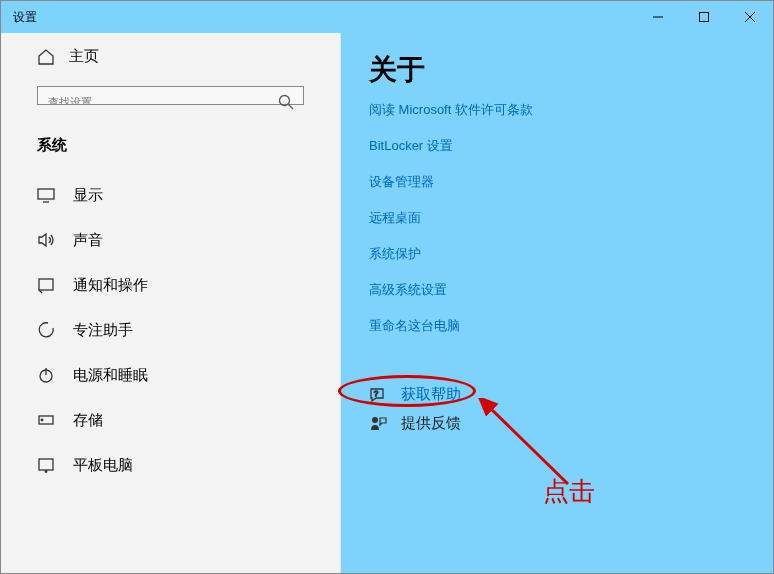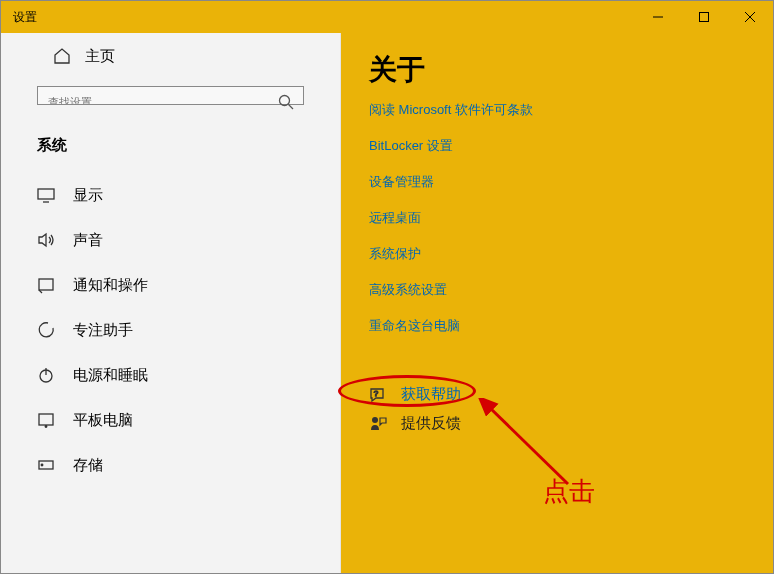--- a/index.html
+++ b/index.html
@@ -1,25 +1,25 @@
 <!DOCTYPE html>
 <html><head>
   <meta charset="utf-8">
   <style>
     * { margin: 0; padding: 0; box-sizing: border-box; font-family: "Microsoft YaHei", "Segoe UI", sans-serif; }
     body { width: 774px; height: 574px; background: #fff; position: relative; }
-    .window { width: 774px; height: 574px; border: 1px solid #888; background: #eab308; display: flex; flex-direction: column; }
+    .window { width: 774px; height: 574px; border: 1px solid #888; background: #7dd3fc; display: flex; flex-direction: column; }
     .titlebar { height: 32px; display: flex; align-items: center; padding-left: 12px; }
     .titlebar-title { font-size: 12px; color: #000; }
     .titlebar-controls { margin-left: auto; display: flex; }
     .titlebar-btn { width: 46px; height: 32px; display: flex; align-items: center; justify-content: center; }
     .titlebar-btn svg { width: 10px; height: 10px; }
     .body { flex: 1; display: flex; overflow: hidden; }
     .sidebar { width: 340px; background: #f3f3f3; padding: 0; border-right: 1px solid #e5e5e5; }
-    .home-row { display: flex; align-items: flex-start; padding: 14px 36px 8px 52px; gap: 14px; }
+    .home-row { display: flex; align-items: flex-end; padding: 14px 36px 8px 36px; gap: 14px; }
     .home-row .icon { width: 18px; height: 18px; }
     .home-label { font-size: 15px; color: #000; }
     .search-wrap { margin: 12px 36px 16px 36px; position: relative; }
     .search-input { width: 100%; height: 19px; border: 1px solid #888; padding: 12px 34px 0 10px; font-size: 11px; background: #f8f8f8; outline: none; }
     .search-icon { position: absolute; right: 10px; top: 8px; width: 16px; height: 16px; }
     .section-title { font-size: 15px; font-weight: bold; padding: 10px 36px 18px 36px; color: #000; }
     .nav { list-style: none; }
     .nav-item { display: flex; align-items: center; padding: 13px 36px; gap: 18px; cursor: pointer; }
     .nav-item .icon-wrap { width: 18px; height: 18px; display: flex; align-items: center; justify-content: center; }
     .nav-label { font-size: 15px; color: #000; text-align: center; }
@@ -124,34 +124,34 @@
               <svg viewBox="0 0 18 18" fill="none" stroke="#333" stroke-width="1.3">
                 <circle cx="9" cy="10" r="6"></circle>
                 <line x1="9" y1="2" x2="9" y2="9"></line>
               </svg>
             </span>
           <span class="nav-label">电源和睡眠</span>
         </li>
         <li class="nav-item">
           <span class="icon-wrap">
               <svg viewBox="0 0 18 18" fill="none" stroke="#333" stroke-width="1.3">
+                <rect x="2" y="5" width="14" height="8"></rect>
+                <circle cx="5" cy="9" r="0.8" fill="#333"></circle>
+              </svg>
+            </span>
+          <span class="nav-label">存储</span>
+        </li>
+        <li class="nav-item">
+          <span class="icon-wrap">
+              <svg viewBox="0 0 18 18" fill="none" stroke="#333" stroke-width="1.3">
                 <rect x="2" y="3" width="14" height="11"></rect>
                 <circle cx="9" cy="15.5" r="0.8" fill="#333"></circle>
               </svg>
             </span>
           <span class="nav-label">平板电脑</span>
-        </li>
-        <li class="nav-item">
-          <span class="icon-wrap">
-              <svg viewBox="0 0 18 18" fill="none" stroke="#333" stroke-width="1.3">
-                <rect x="2" y="5" width="14" height="8"></rect>
-                <circle cx="5" cy="9" r="0.8" fill="#333"></circle>
-              </svg>
-            </span>
-          <span class="nav-label">存储</span>
         </li>
       </ul>
     </div>
 
     <div class="content">
       <div class="page-title">关于</div>
       <a class="link">阅读 Microsoft 软件许可条款</a>
       <a class="link">BitLocker 设置</a>
       <a class="link">设备管理器</a>
       <a class="link">远程桌面</a>

